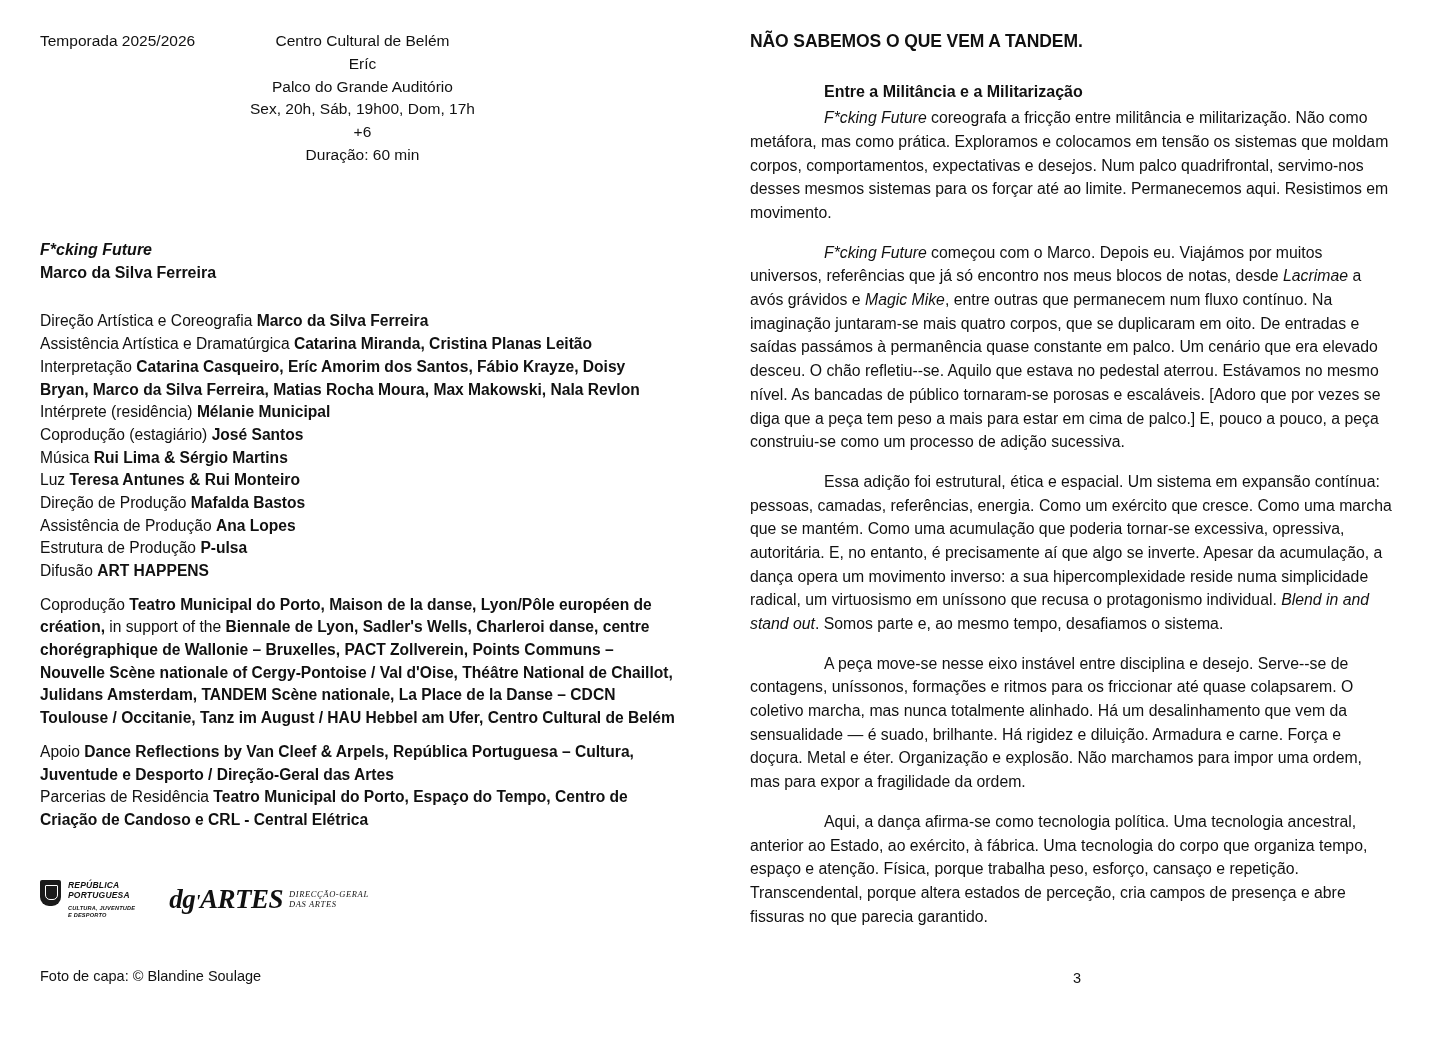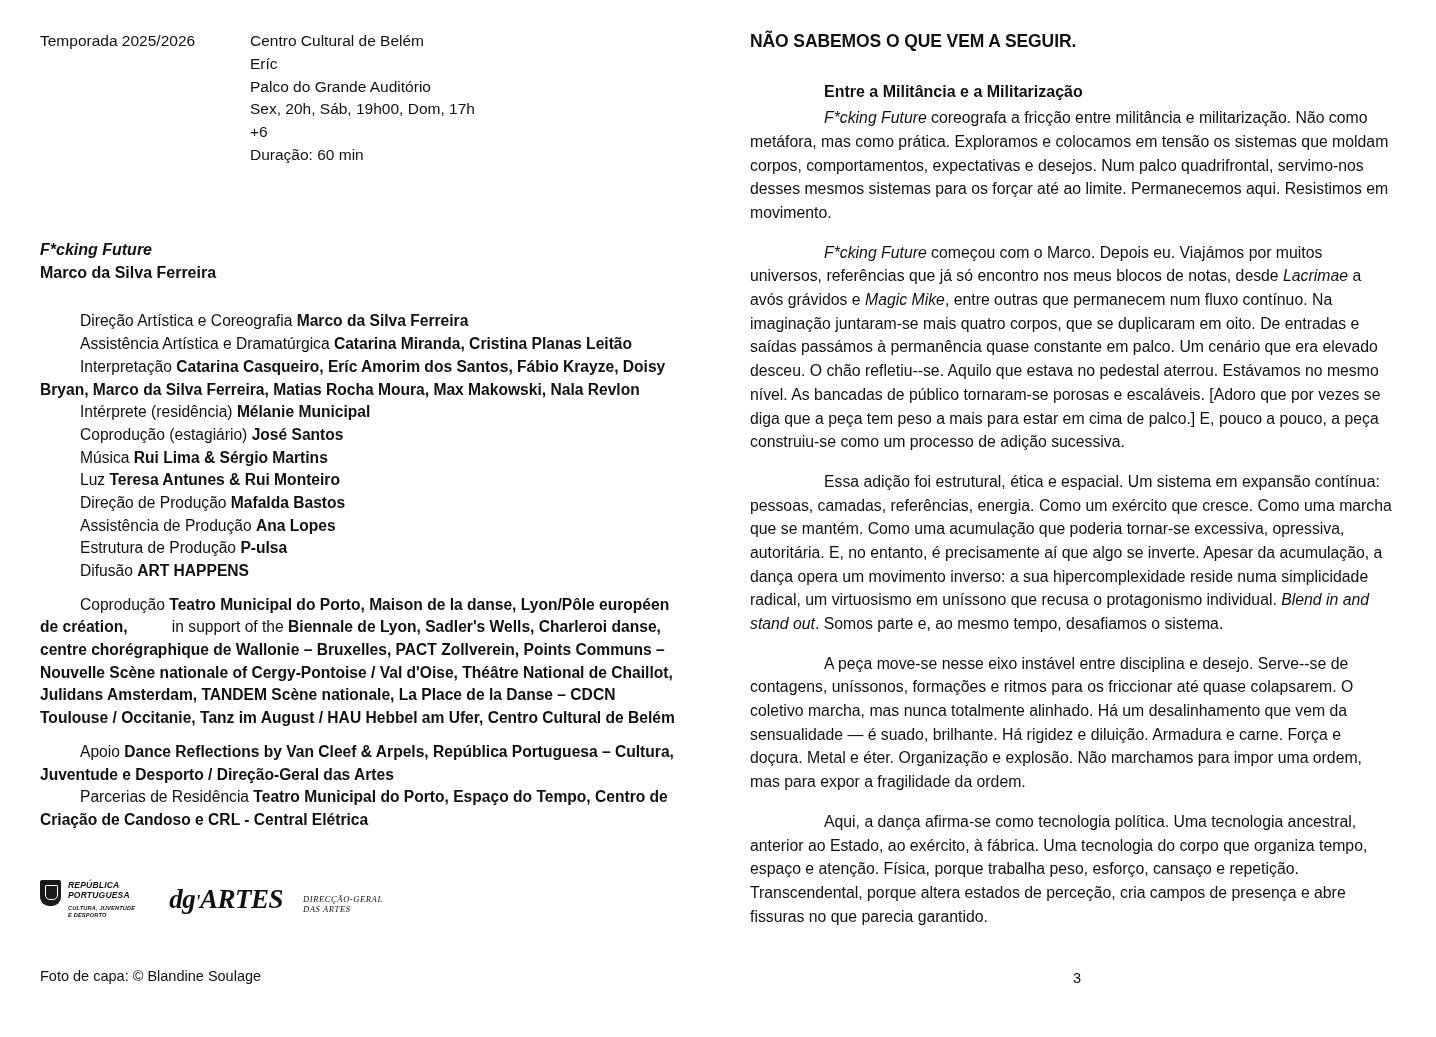--- a/index.html
+++ b/index.html
@@ -41,20 +41,21 @@
     line-height: 1.47;
     margin-bottom: 0;
   }
   .header-season {
     width: 210px;
     flex: 0 0 210px;
     white-space: nowrap;
   }
   .header-venue div {
     white-space: nowrap;
+    text-align: center;
   }
 
   .title-block {
     margin-top: 72px;
     font-size: 16px;
     line-height: 1.43;
   }
   .title-work {
     font-style: italic;
     font-weight: bold;
@@ -64,21 +65,21 @@
   }
 
   .credits {
     margin-top: 26px;
     font-size: 15.6px;
     line-height: 1.455;
   }
   .credits p {
     margin: 0;
   }
-  .cr-label { font-weight: normal; margin-left: 40px; }
+  .cr-label { font-weight: normal; }
   .cr-val { font-weight: bold; }
   .spacer-sm { height: 11px; }
 
   .logos {
     position: absolute;
     left: 40px;
     top: 880px;
     display: flex;
     align-items: center;
     gap: 34px;
@@ -113,22 +114,22 @@
   }
   .logo-rp-sub {
     font-size: 5.6px;
     line-height: 1.25;
     font-weight: bold;
     margin-top: 4px;
     letter-spacing: 0.2px;
   }
   .logo-dga {
     display: flex;
-    align-items: flex-end;
-    gap: 20px;
+    align-items: center;
+    gap: 6px;
   }
   .logo-dga-main {
     font-family: "Liberation Serif", serif;
     font-size: 27px;
     font-weight: bold;
     letter-spacing: -0.5px;
   }
   .logo-dga-main .apos { font-size: 19px; }
   .logo-dga-sub {
     font-family: "Liberation Serif", serif;
@@ -239,21 +240,21 @@
           <div>DAS ARTES</div>
         </div>
       </div>
     </div>
 
     <div class="photo-credit">Foto de capa: © Blandine Soulage</div>
   </div>
 
   <div class="col-right">
     <div class="rt-head">
-      <div>NÃO SABEMOS O QUE VEM A SEGUIR.</div>
+      <div>NÃO SABEMOS O QUE VEM A TANDEM.</div>
     </div>
 
     <div class="rt-sub">Entre a Militância e a Militarização</div>
 
     <div class="rt-body">
       <p class="first"><span class="it">F*cking Future</span> coreografa a fricção entre militância e militarização. Não como metáfora, mas como prática. Exploramos e colocamos em tensão os sistemas que moldam corpos, comportamentos, expectativas e desejos. Num palco quadrifrontal, servimo-nos desses mesmos sistemas para os forçar até ao limite. Permanecemos aqui. Resistimos em movimento.</p>
       <p><span class="it">F*cking Future</span> começou com o Marco. Depois eu. Viajámos por muitos universos, referências que já só encontro nos meus blocos de notas, desde <span class="it">Lacrimae</span> a avós grávidos e <span class="it">Magic Mike</span>, entre outras que permanecem num fluxo contínuo. Na imaginação juntaram-se mais quatro corpos, que se duplicaram em oito. De entradas e saídas passámos à permanência quase constante em palco. Um cenário que era elevado desceu. O chão refletiu--se. Aquilo que estava no pedestal aterrou. Estávamos no mesmo nível. As bancadas de público tornaram-se porosas e escaláveis. [Adoro que por vezes se diga que a peça tem peso a mais para estar em cima de palco.] E, pouco a pouco, a peça construiu-se como um processo de adição sucessiva.</p>
       <p>Essa adição foi estrutural, ética e espacial. Um sistema em expansão contínua: pessoas, camadas, referências, energia. Como um exército que cresce. Como uma marcha que se mantém. Como uma acumulação que poderia tornar-se excessiva, opressiva, autoritária. E, no entanto, é precisamente aí que algo se inverte. Apesar da acumulação, a dança opera um movimento inverso: a sua hipercomplexidade reside numa simplicidade radical, um virtuosismo em uníssono que recusa o protagonismo individual. <span class="it">Blend in and stand out</span>. Somos parte e, ao mesmo tempo, desafiamos o sistema.</p>
       <p>A peça move-se nesse eixo instável entre disciplina e desejo. Serve--se de contagens, uníssonos, formações e ritmos para os friccionar até quase colapsarem. O coletivo marcha, mas nunca totalmente alinhado. Há um desalinhamento que vem da sensualidade — é suado, brilhante. Há rigidez e diluição. Armadura e carne. Força e doçura. Metal e éter. Organização e explosão. Não marchamos para impor uma ordem, mas para expor a fragilidade da ordem.</p>
       <p>Aqui, a dança afirma-se como tecnologia política. Uma tecnologia ancestral, anterior ao Estado, ao exército, à fábrica. Uma tecnologia do corpo que organiza tempo, espaço e atenção. Física, porque trabalha peso, esforço, cansaço e repetição. Transcendental, porque altera estados de perceção, cria campos de presença e abre fissuras no que parecia garantido.</p>

